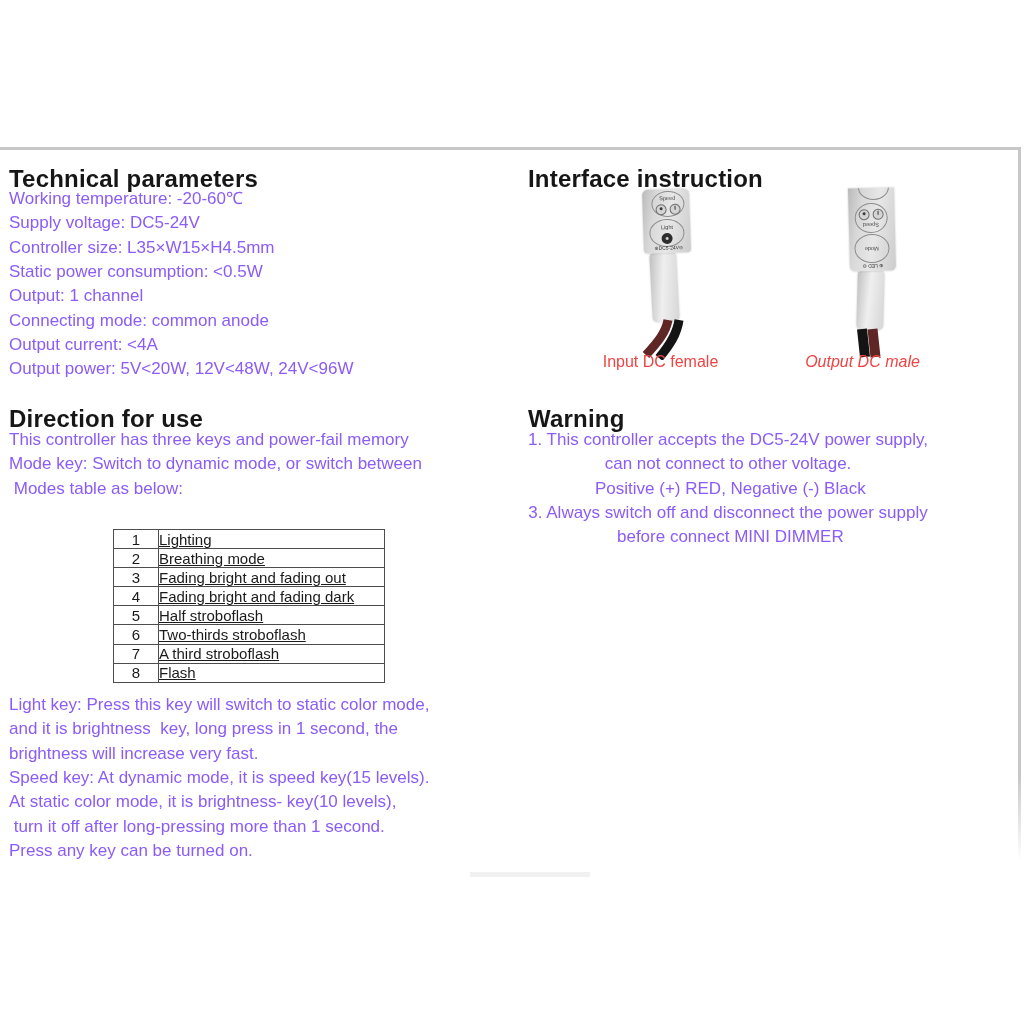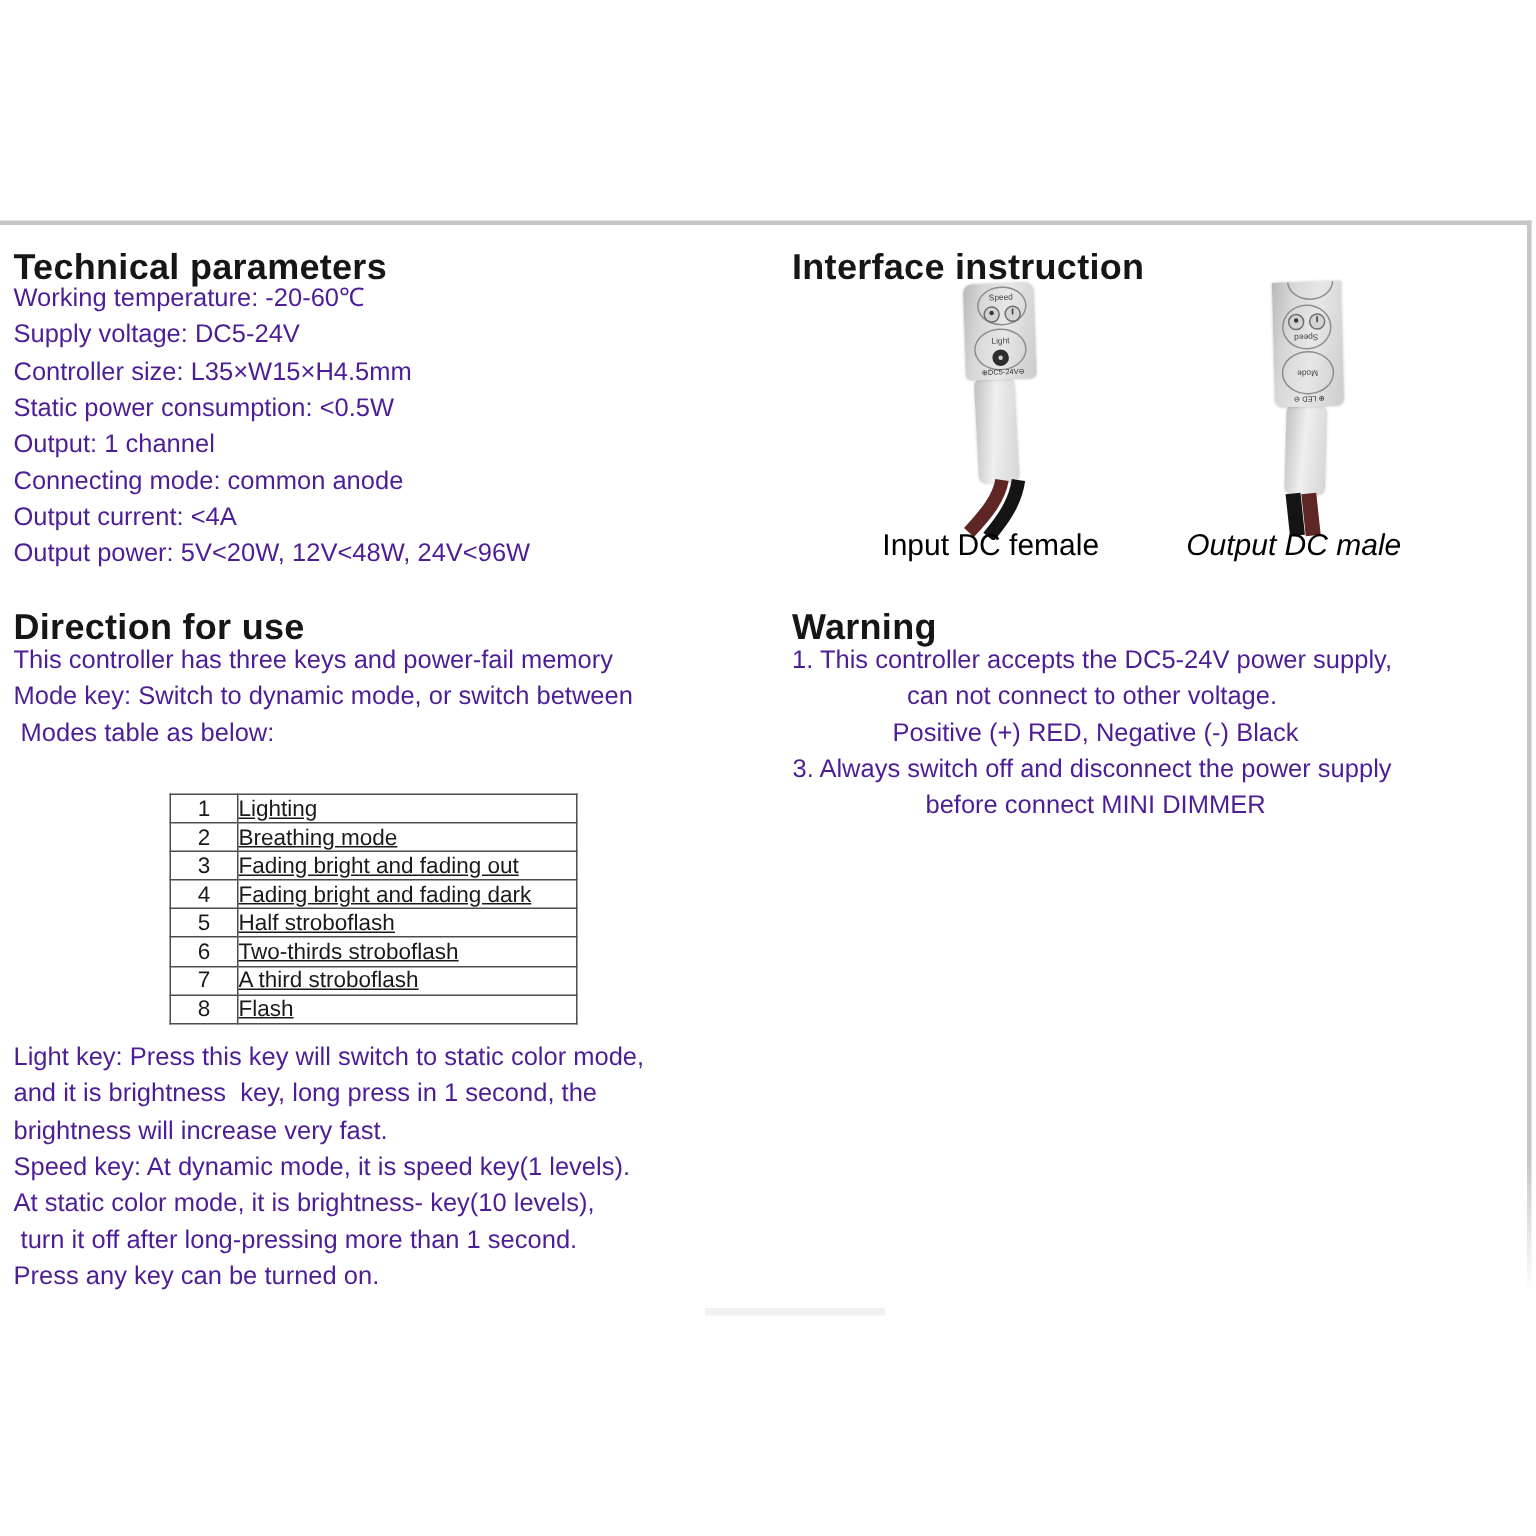--- a/index.html
+++ b/index.html
@@ -6,21 +6,21 @@
   .page {
     position:relative; width:1024px; height:1024px; background:#ffffff;
     font-family:"Liberation Sans", sans-serif; color:#1d1d1d; overflow:hidden;
   }
   .h-rule { position:absolute; left:0; top:147px; width:1021px; height:3px; background:#c7c7c7; }
   .v-rule { position:absolute; left:1018px; top:147px; width:3px; height:714px;
             background:linear-gradient(to bottom,#c7c7c7 88%, rgba(199,199,199,0)); }
   .faint-artifact { position:absolute; left:470px; top:872px; width:120px; height:5px; background:#f1f1f1; }
 
   .heading { position:absolute; font-size:24px; font-weight:bold; letter-spacing:0.2px; color:#161616; }
-  .lines   { position:absolute; font-size:17px; line-height:24.35px; color:#4c1d95; }
+  .lines   { position:absolute; font-size:17px; line-height:24.35px; color:#8b5cf6; }
   .line    { white-space:pre; }
 
   
   .modes-table { position:absolute; left:113px; top:529px; border-collapse:collapse; }
   .modes-table td { border:1px solid #4d4d4d; font-size:15px; height:18.1px; padding:0; line-height:17px; color:#1a1a1a; }
   .modes-table td.num { width:44px; text-align:center; }
   .modes-table td.lbl { width:225px; padding-left:0;text-decoration:underline; }
 
   
   .device  { position:absolute; top:188px; width:130px; height:170px; }
@@ -56,21 +56,21 @@
 
   .barrel { position:absolute; background:linear-gradient(95deg,#c0c0c0,#efefef 45%,#d6d6d6); border-radius:5px;
             box-shadow:0 0 2px rgba(0,0,0,0.2); }
   #device-input  .barrel { left:41px; top:64px; width:27px; height:70px; transform:rotate(-3deg); }
   #device-output .barrel { left:47px; top:82px; width:27px; height:60px; transform:rotate(1.5deg); }
 
   .wires { position:absolute; }
   #device-input  .wires { left:18px; top:130px; }
   #device-output .wires { left:42px; top:140px; }
 
-  .caption { position:absolute; top:353px; width:205px; text-align:center; font-size:20px; color:#000000; }
+  .caption { position:absolute; top:353px; width:205px; text-align:center; font-size:16px; color:#ef4444; }
   #caption-input  { left:558px; }
   #caption-output { left:760px;font-style:italic; }
 </style>
 </head>
 <body>
 
 <div class="page">
 
   <div class="h-rule"></div>
   <div class="v-rule"></div>
@@ -129,21 +129,21 @@
         <td class="num">8</td>
         <td class="lbl">Flash</td>
       </tr>
     </tbody>
   </table>
 
   <div class="lines" style="left:9px; top:693px;">
     <div class="line">Light key: Press this key will switch to static color mode,</div>
     <div class="line">and it is brightness  key, long press in 1 second, the</div>
     <div class="line">brightness will increase very fast.</div>
-    <div class="line">Speed key: At dynamic mode, it is speed key(1 levels).</div>
+    <div class="line">Speed key: At dynamic mode, it is speed key(15 levels).</div>
     <div class="line">At static color mode, it is brightness- key(10 levels),</div>
     <div class="line"> turn it off after long-pressing more than 1 second.</div>
     <div class="line">Press any key can be turned on.</div>
   </div>
 
   <div class="heading" style="left:528px; top:165px;">Interface instruction</div>
 
   <div class="device" id="device-input">
     <div class="barrel"></div>
     <svg class="wires" width="70" height="42" viewBox="0 0 70 42">

